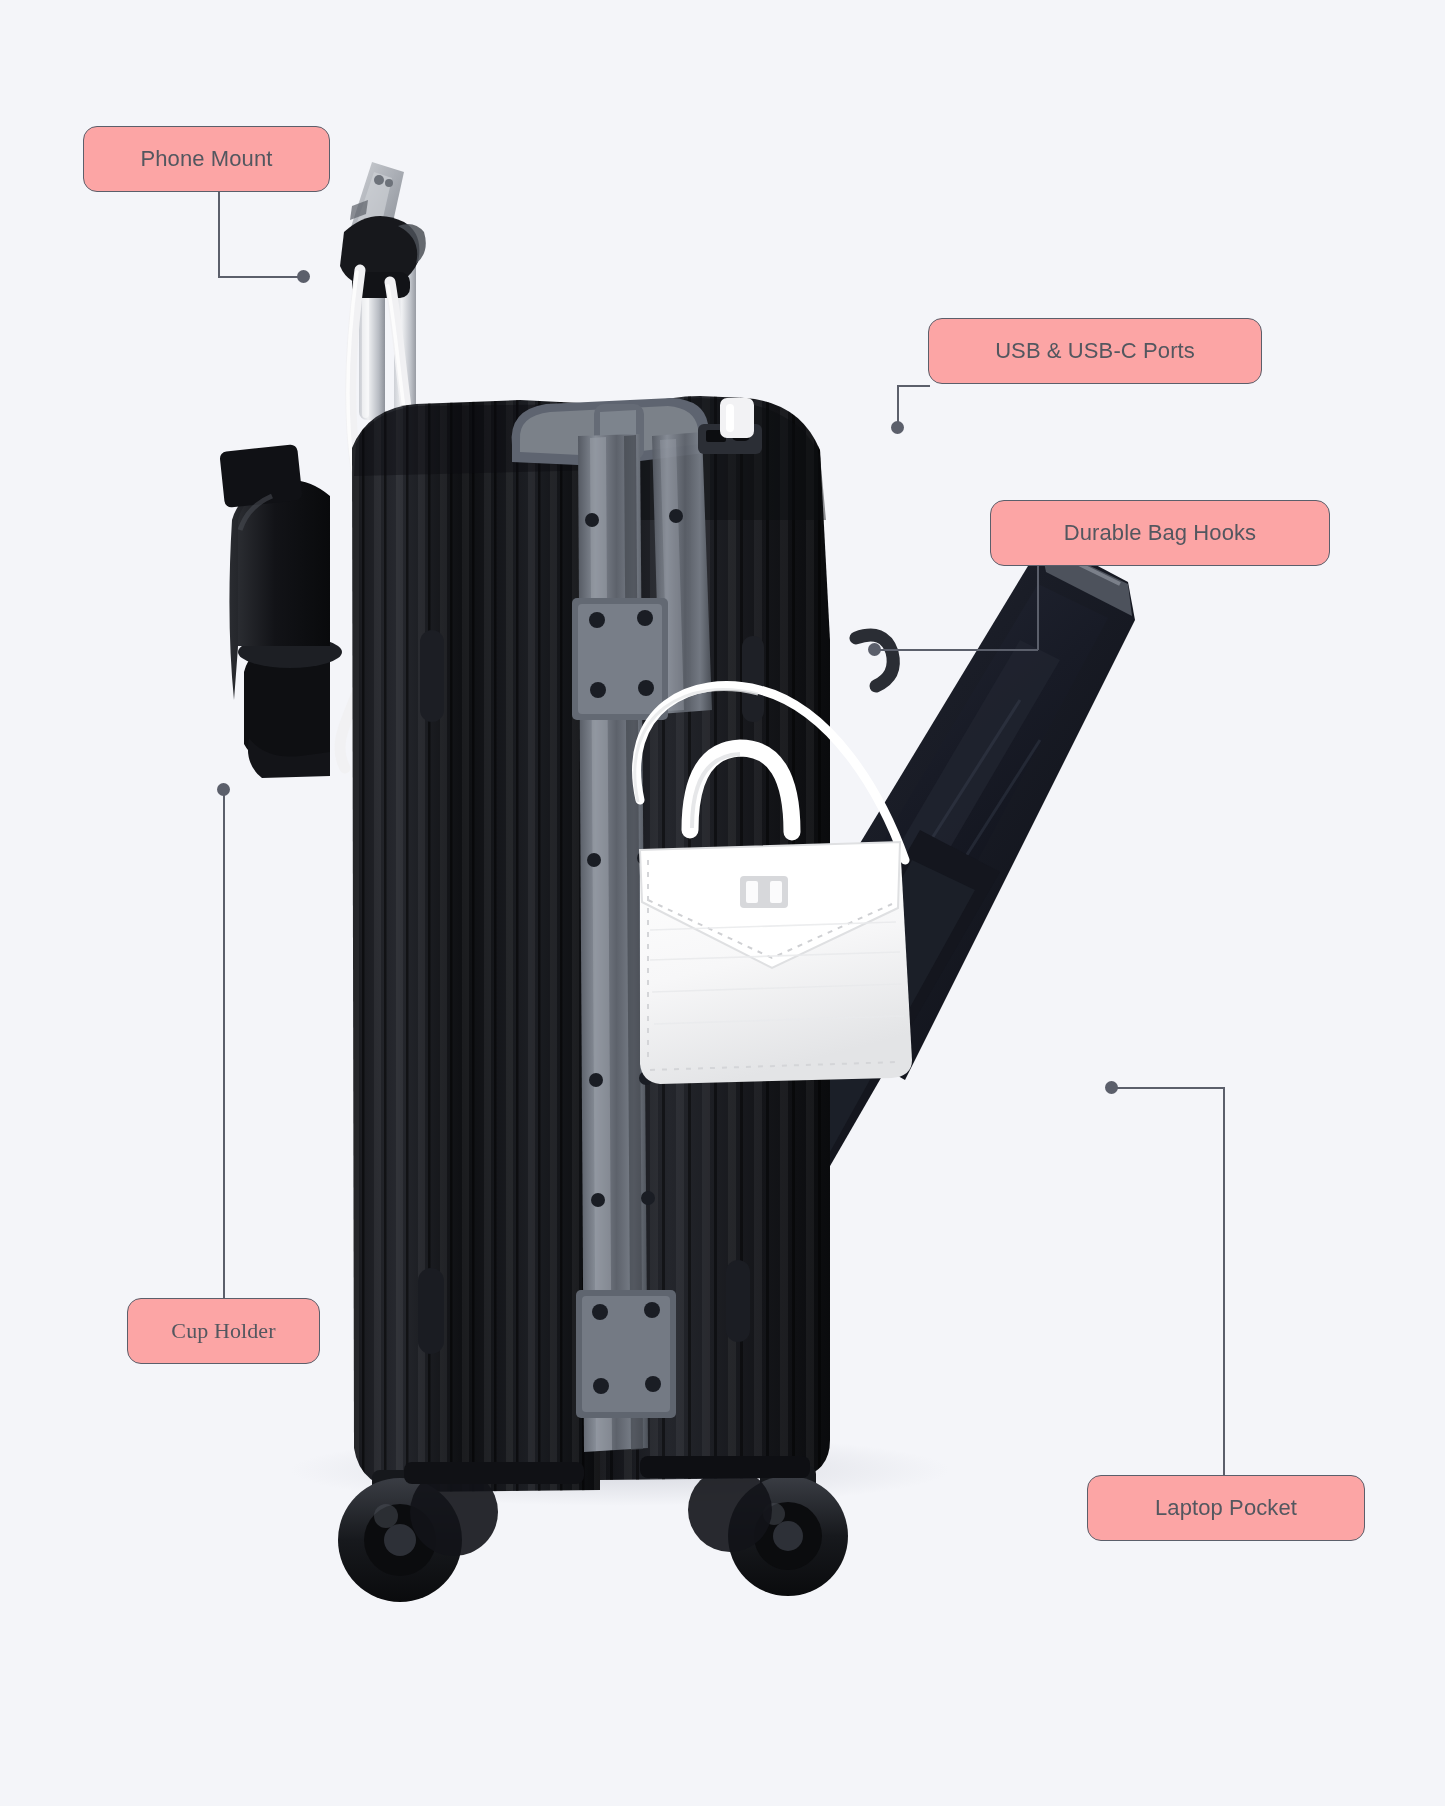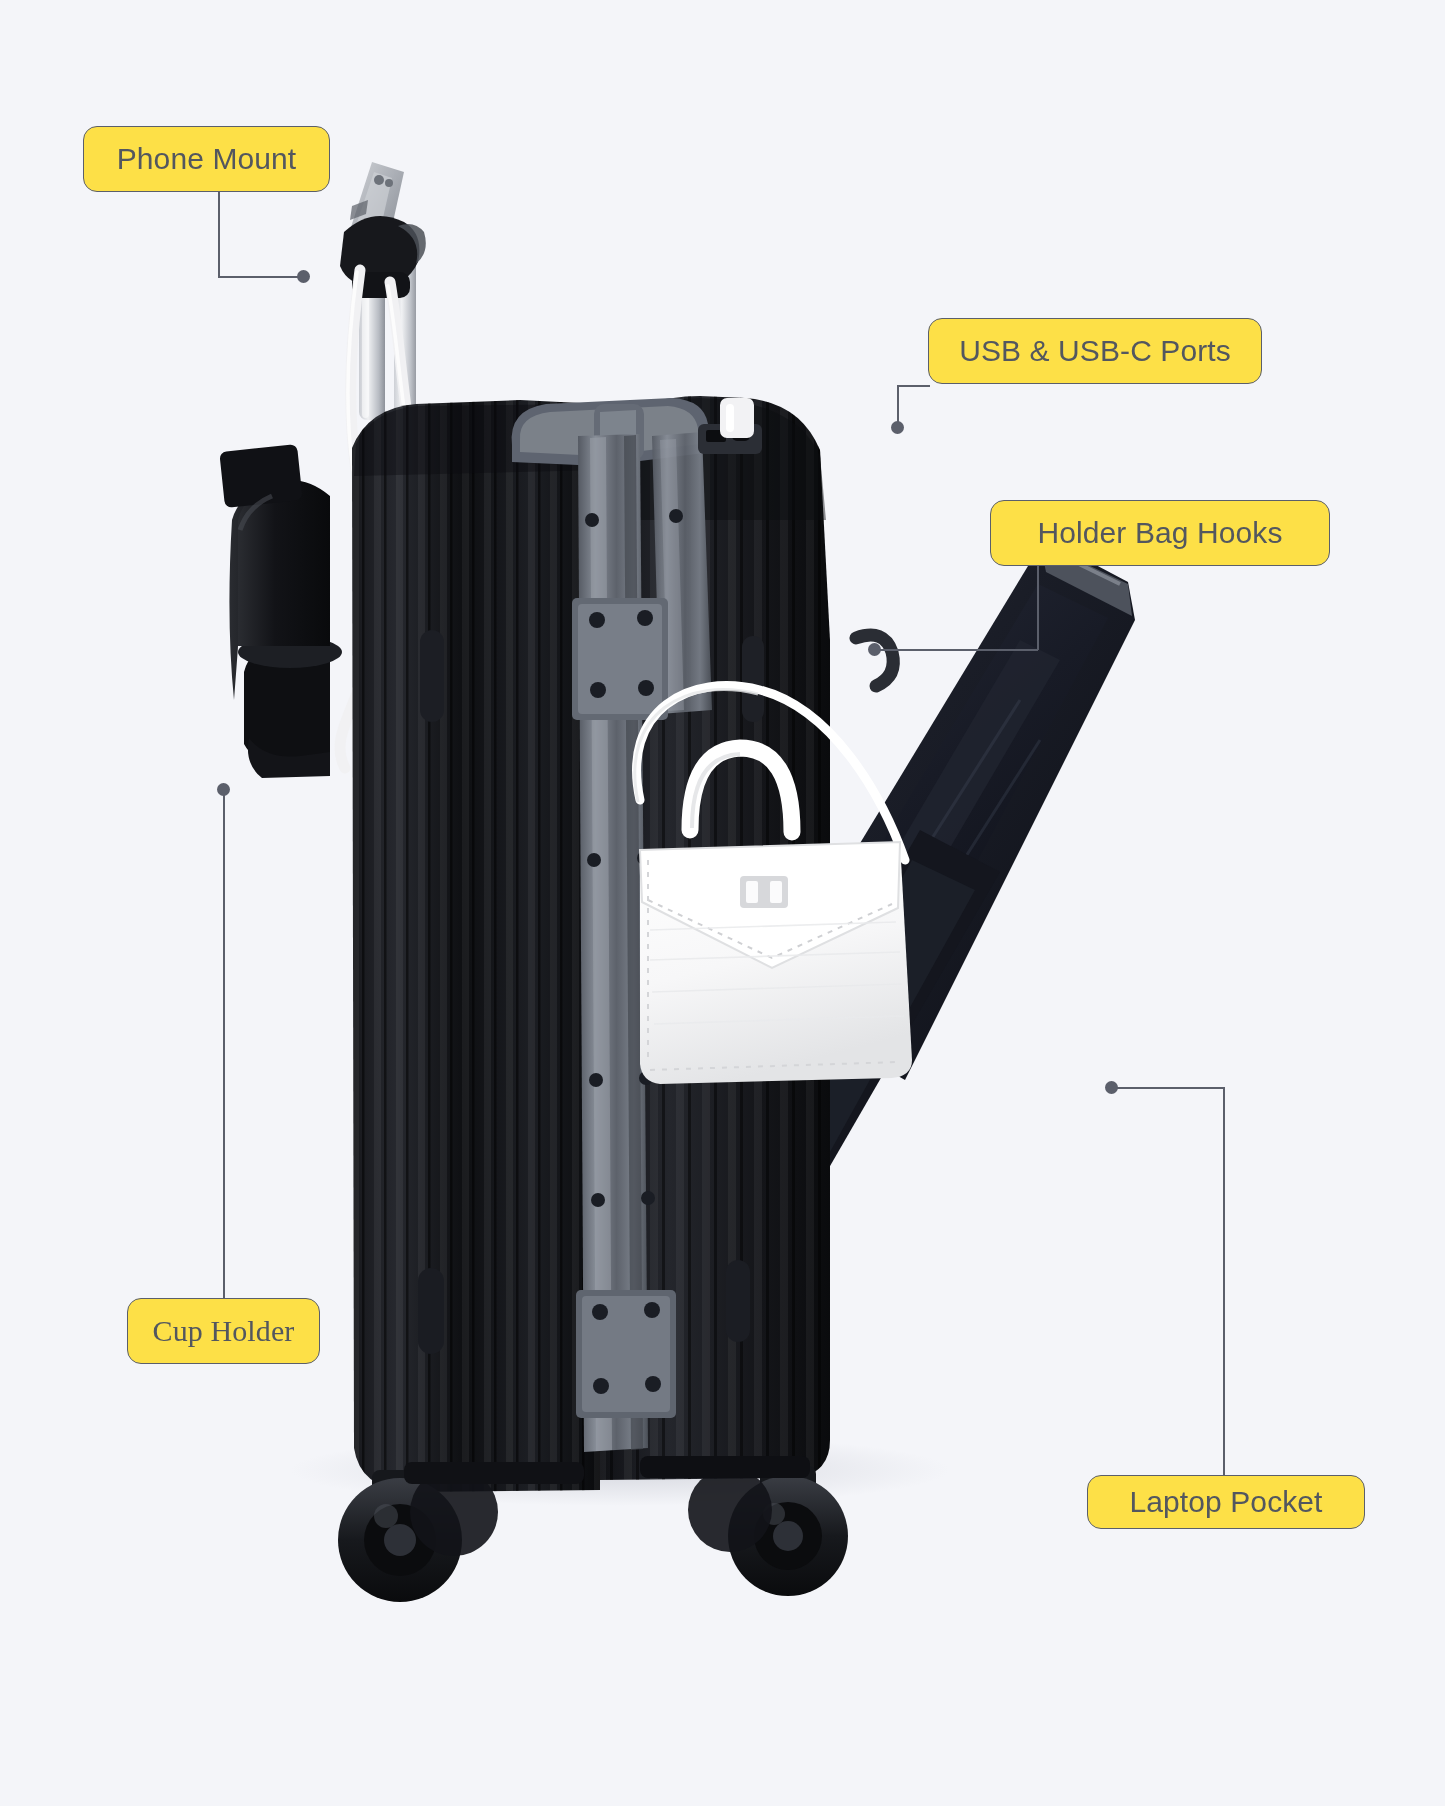--- a/index.html
+++ b/index.html
@@ -29,25 +29,25 @@
     pointer-events: none;
   }
 
   
   .callout {
     position: absolute;
     box-sizing: border-box;
     display: flex;
     align-items: center;
     justify-content: center;
-    background: #fde047;
+    background: #fca5a5;
     border: 1.6px solid #5b5f6b;
     border-radius: 14px;
     color: #53575f;
-    font-size: 30px;
+    font-size: 22px;
     letter-spacing: 0.1px;
     white-space: nowrap;
     padding: 0 42px;
     z-index: 40;
   }
   .callout span { display: block; line-height: 1; }
 
   
   .conn {
     position: absolute;
@@ -353,24 +353,24 @@
 
   <div class="callout" style="left:83px; top:126px; width:247px; height:66px;">
     <span>Phone Mount</span>
   </div>
 
   <div class="callout" style="left:928px; top:318px; width:334px; height:66px;">
     <span>USB &amp; USB-C Ports</span>
   </div>
 
   <div class="callout" style="left:990px; top:500px; width:340px; height:66px;">
-    <span>Holder Bag Hooks</span>
+    <span>Durable Bag Hooks</span>
   </div>
 
   <div class="callout" style="left:127px; top:1298px; width:193px; height:66px;font-family:Liberation Serif, serif;">
     <span>Cup Holder</span>
   </div>
 
-  <div class="callout" style="left:1087px; top:1475px; width:278px; height:54px;">
+  <div class="callout" style="left:1087px; top:1475px; width:278px; height:66px;">
     <span>Laptop Pocket</span>
   </div>
 
 </div>
 
 </body></html>

